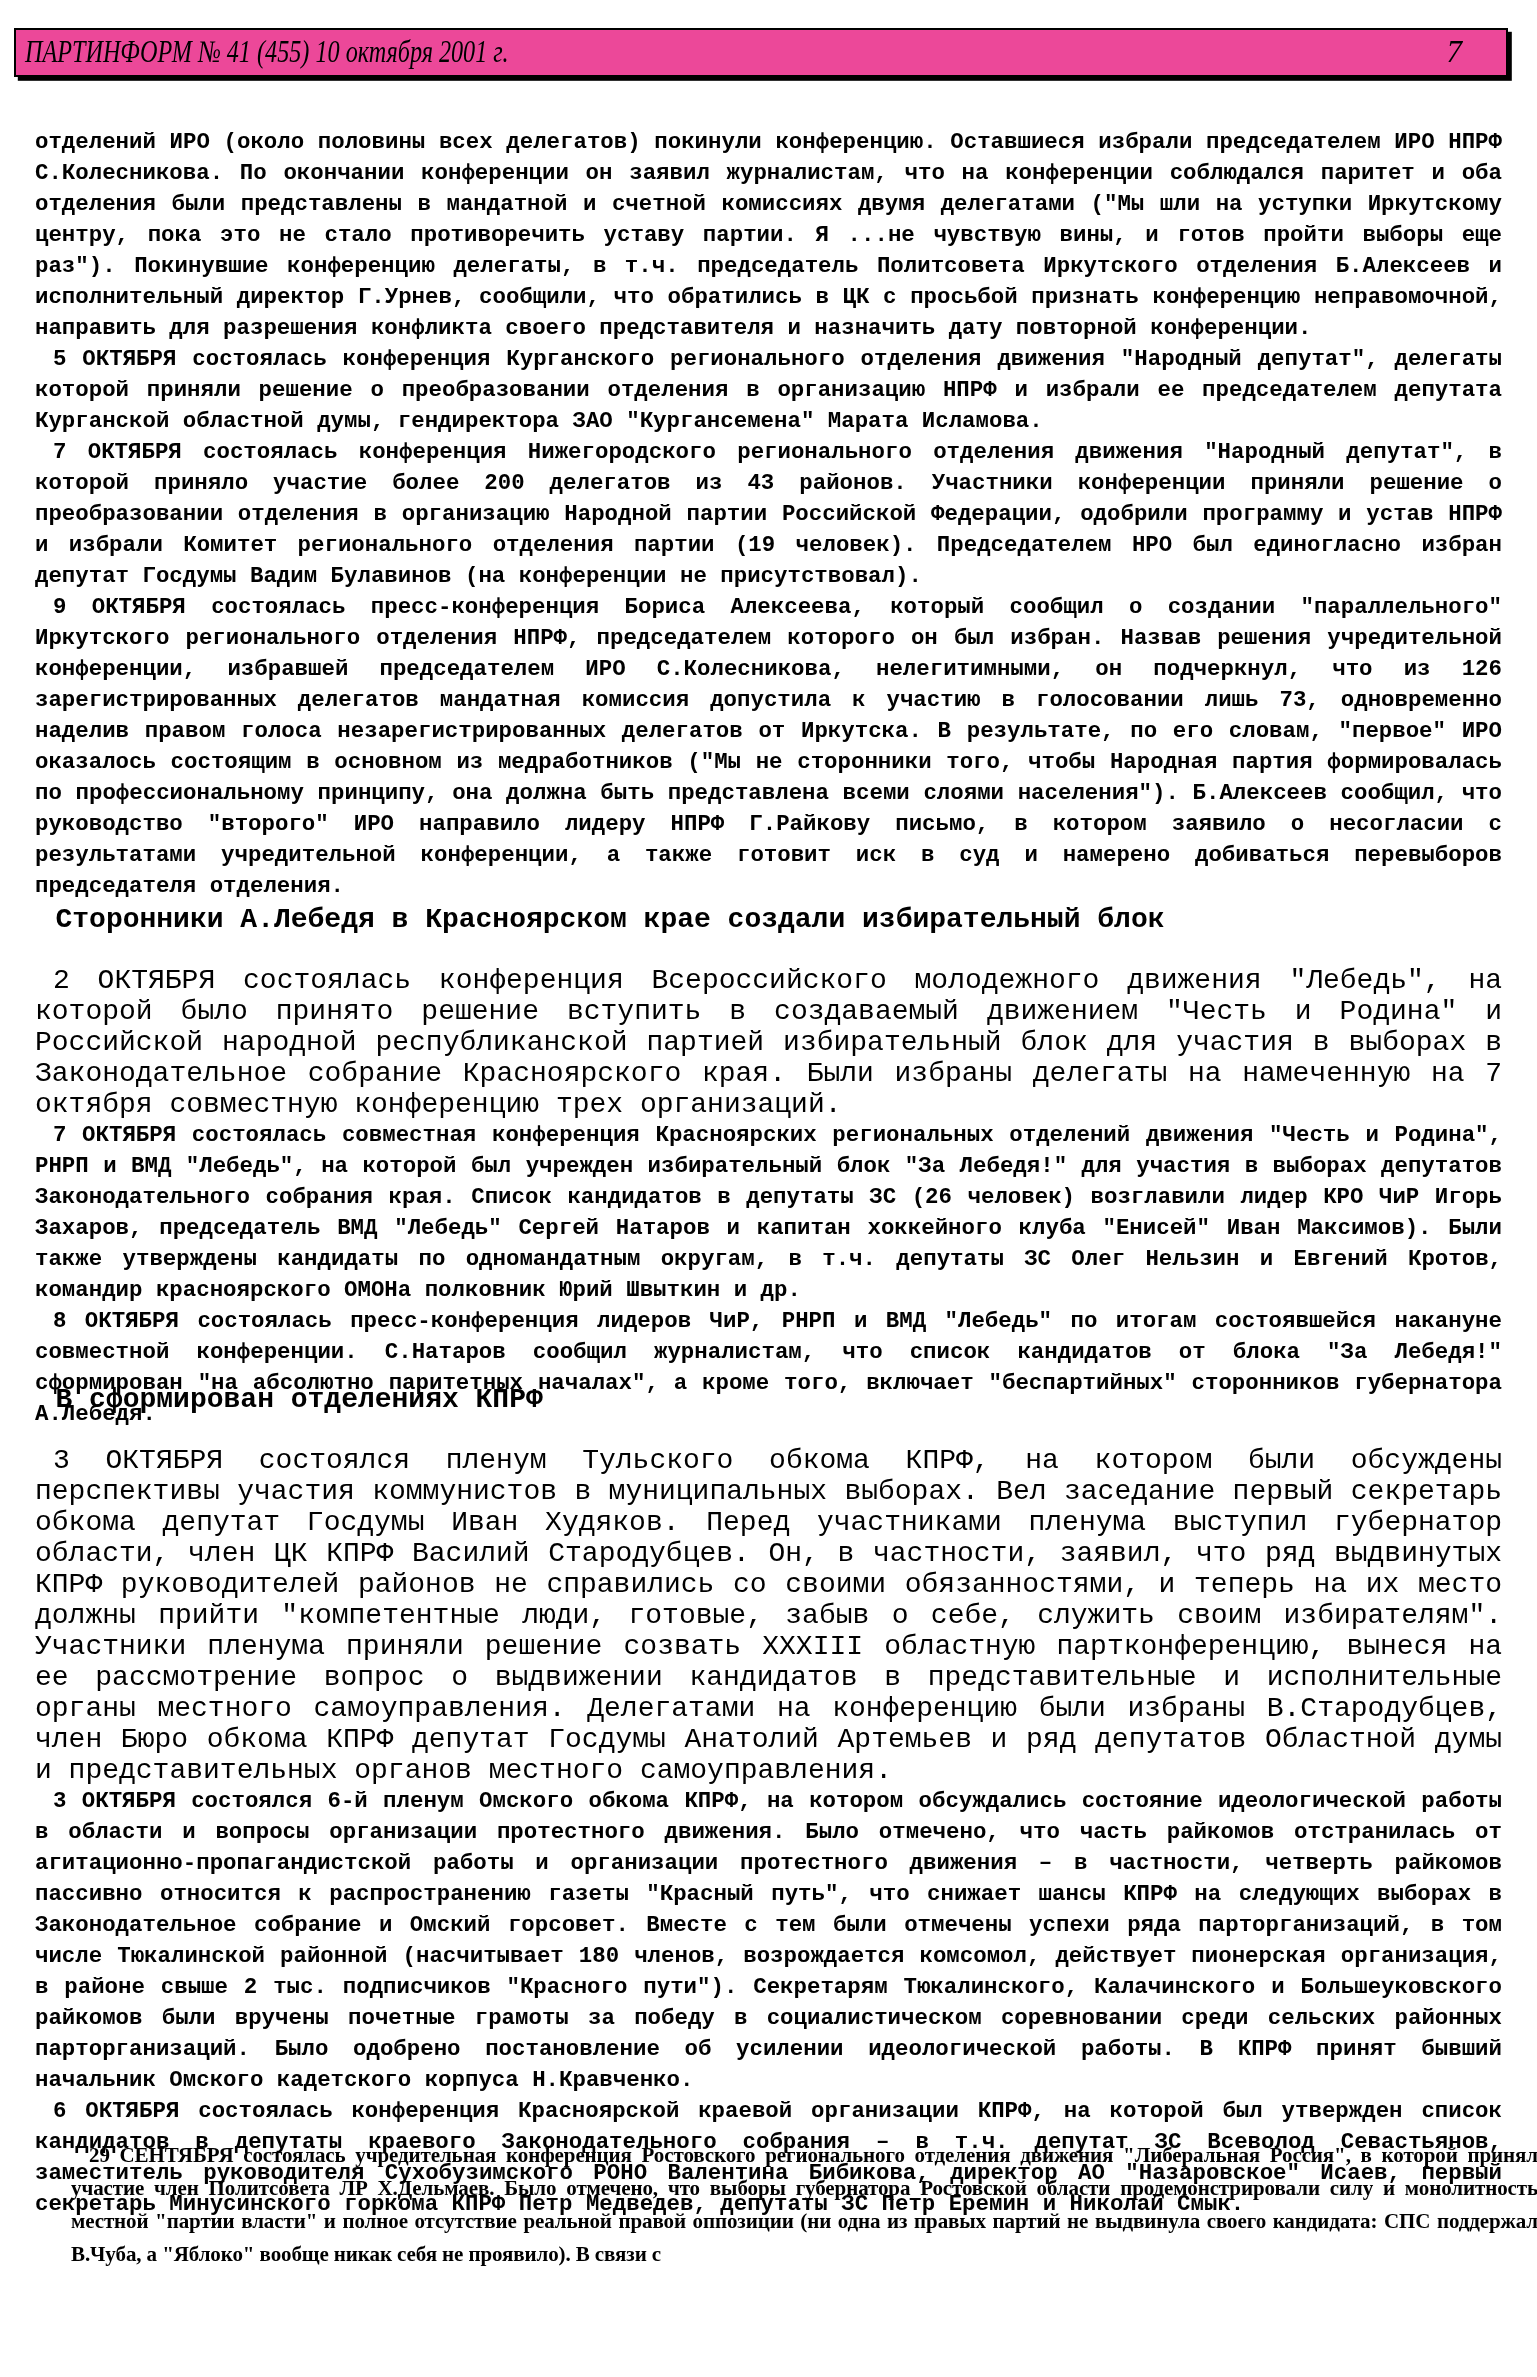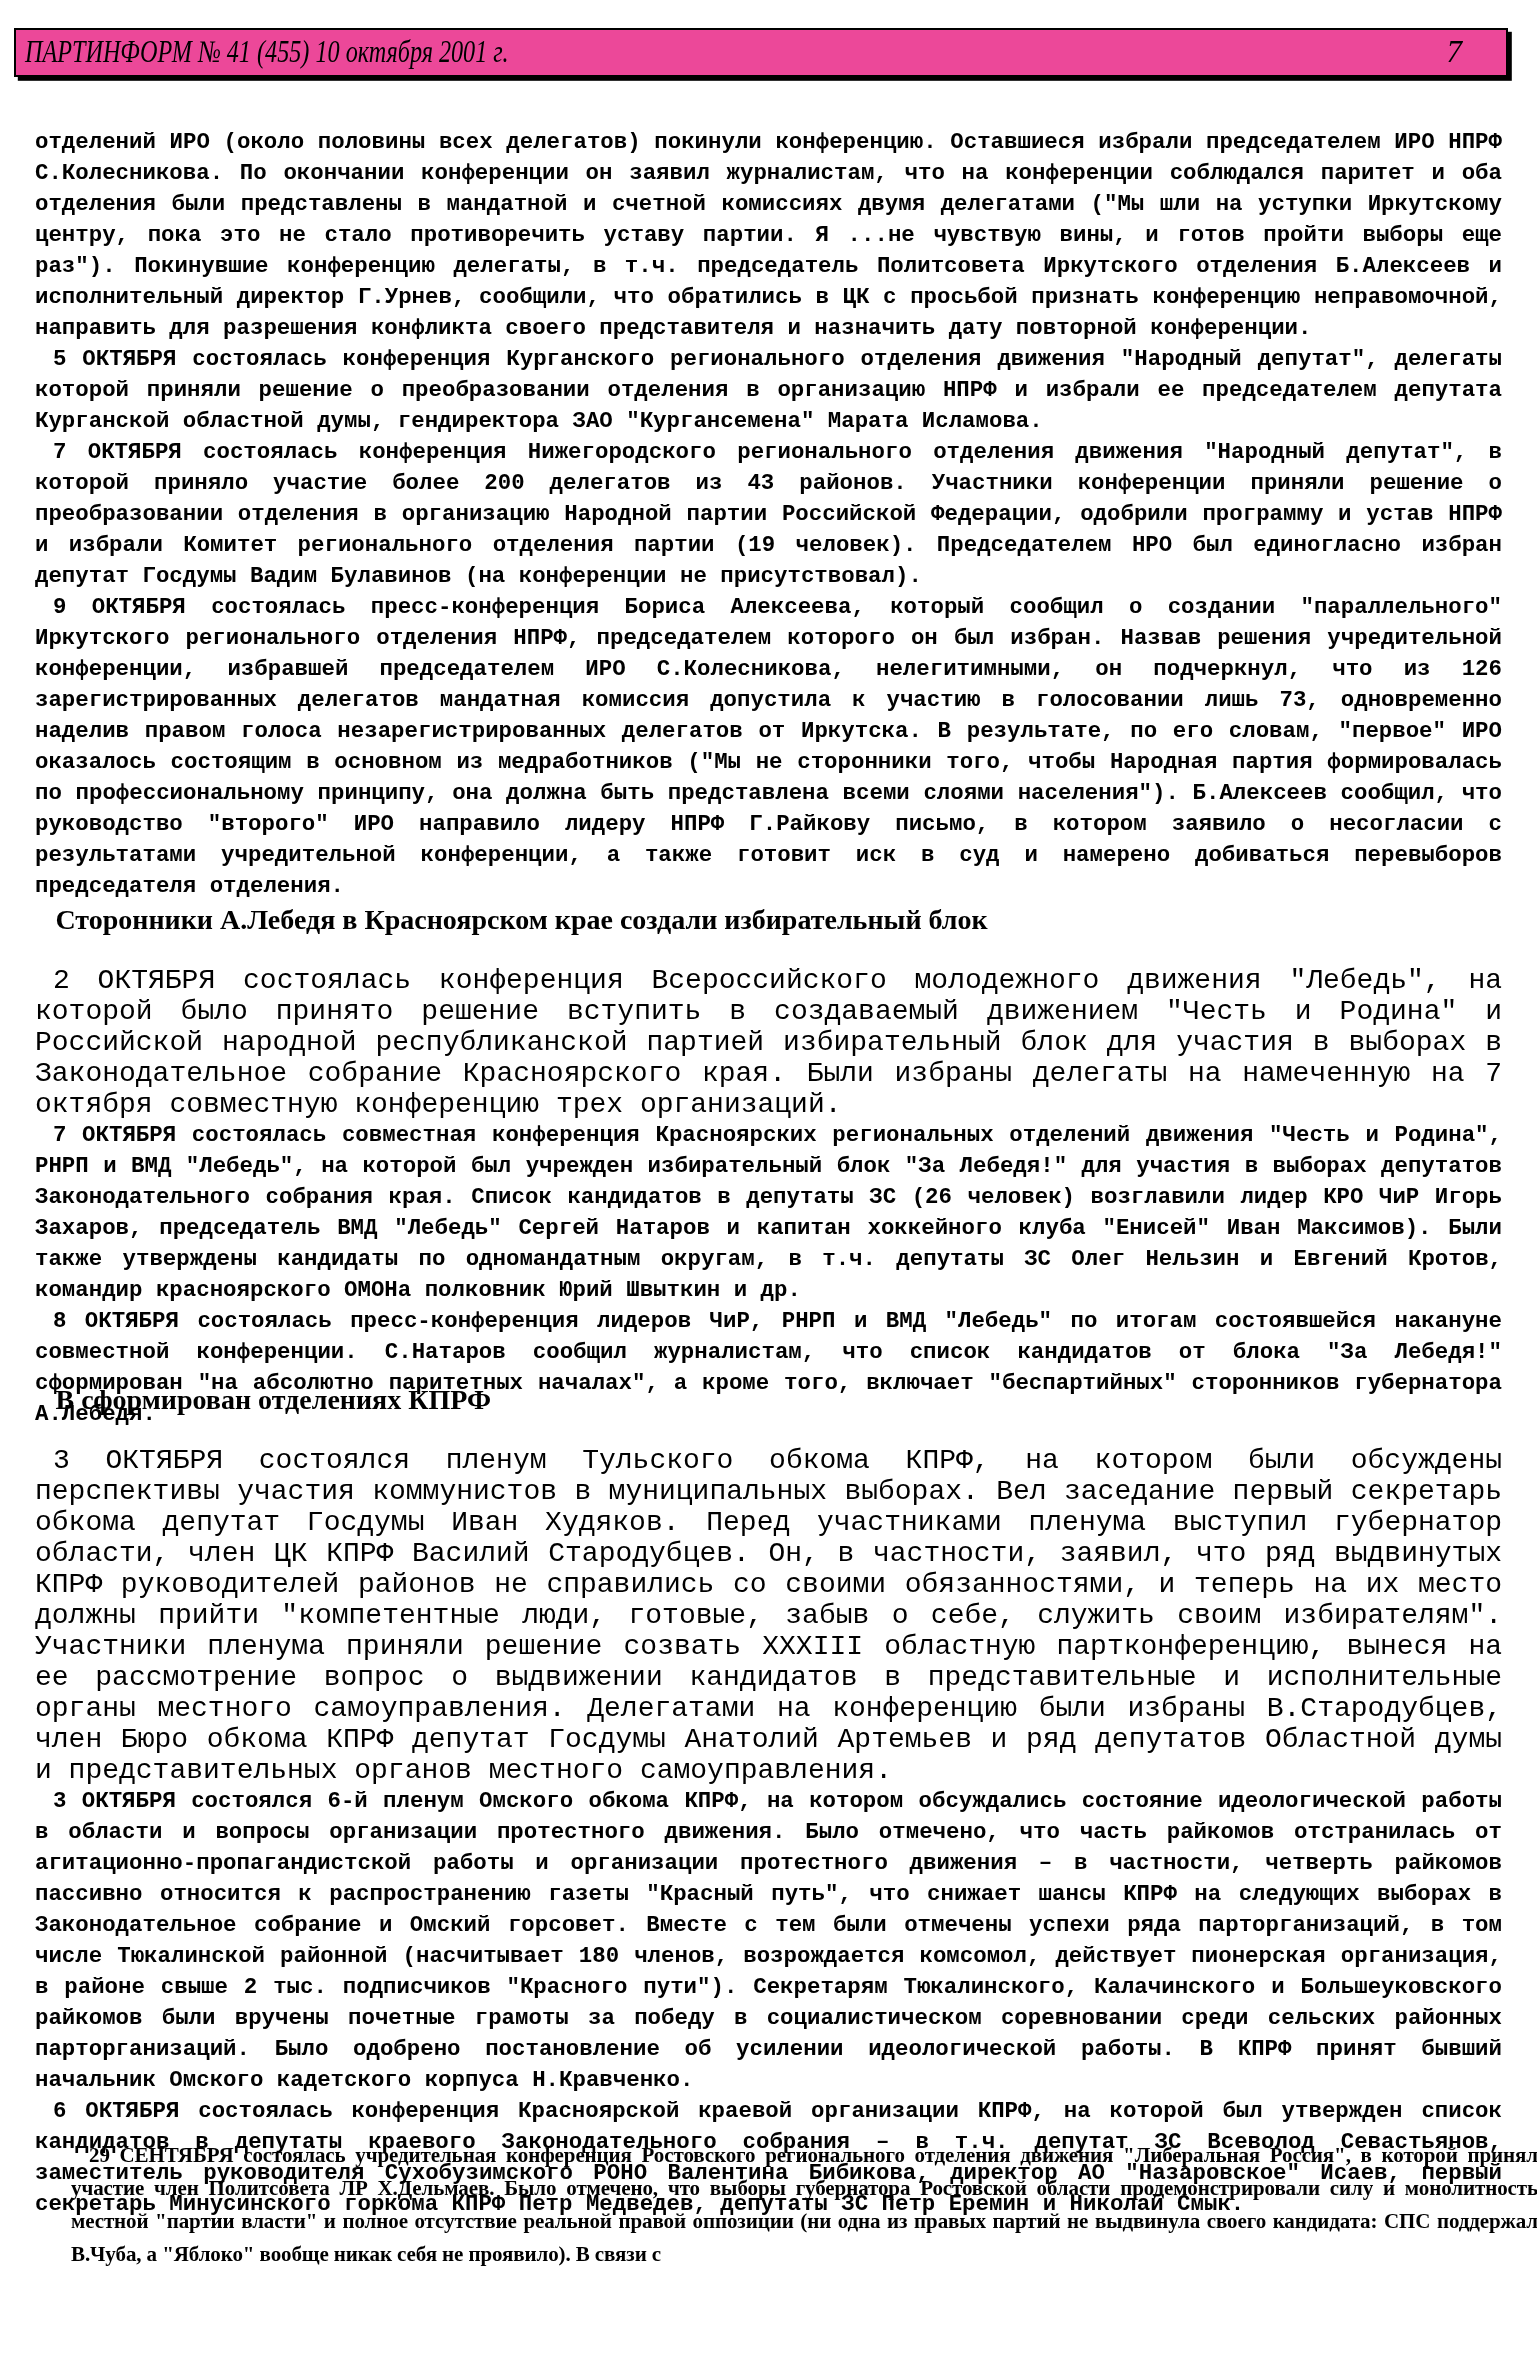--- a/index.html
+++ b/index.html
@@ -20,21 +20,21 @@
     font-family: "Liberation Serif", serif; font-style: italic; font-size: 31px;
   }
   .content { position: absolute; left: 35px; width: 1467px; }
   .para {
     font-family: Liberation Mono, monospace; font-weight: bold;
     font-size: 22.4px; line-height: 31px; text-align: justify; margin: 0;
   }
   .para.light { font-weight: normal; font-size: 28px; line-height: 31px; margin-top: 27px; }
   .para.indent { text-indent: 18px; }
   .section-heading {
-    font-family: Liberation Serif, serif; font-weight: bold; font-size: 28px;
+    font-family: Liberation Mono, monospace; font-weight: bold; font-size: 28px;
     line-height: 36px; margin: 0; padding-left: 20.5px;
   }
   .para.serif {
     font-family: "Liberation Serif", serif; font-weight: bold; font-size: 21px;
     line-height: 33px; letter-spacing: -0.1px;
   }
   .date { font-weight: bold; }
 </style>
 </head>
 <body>

